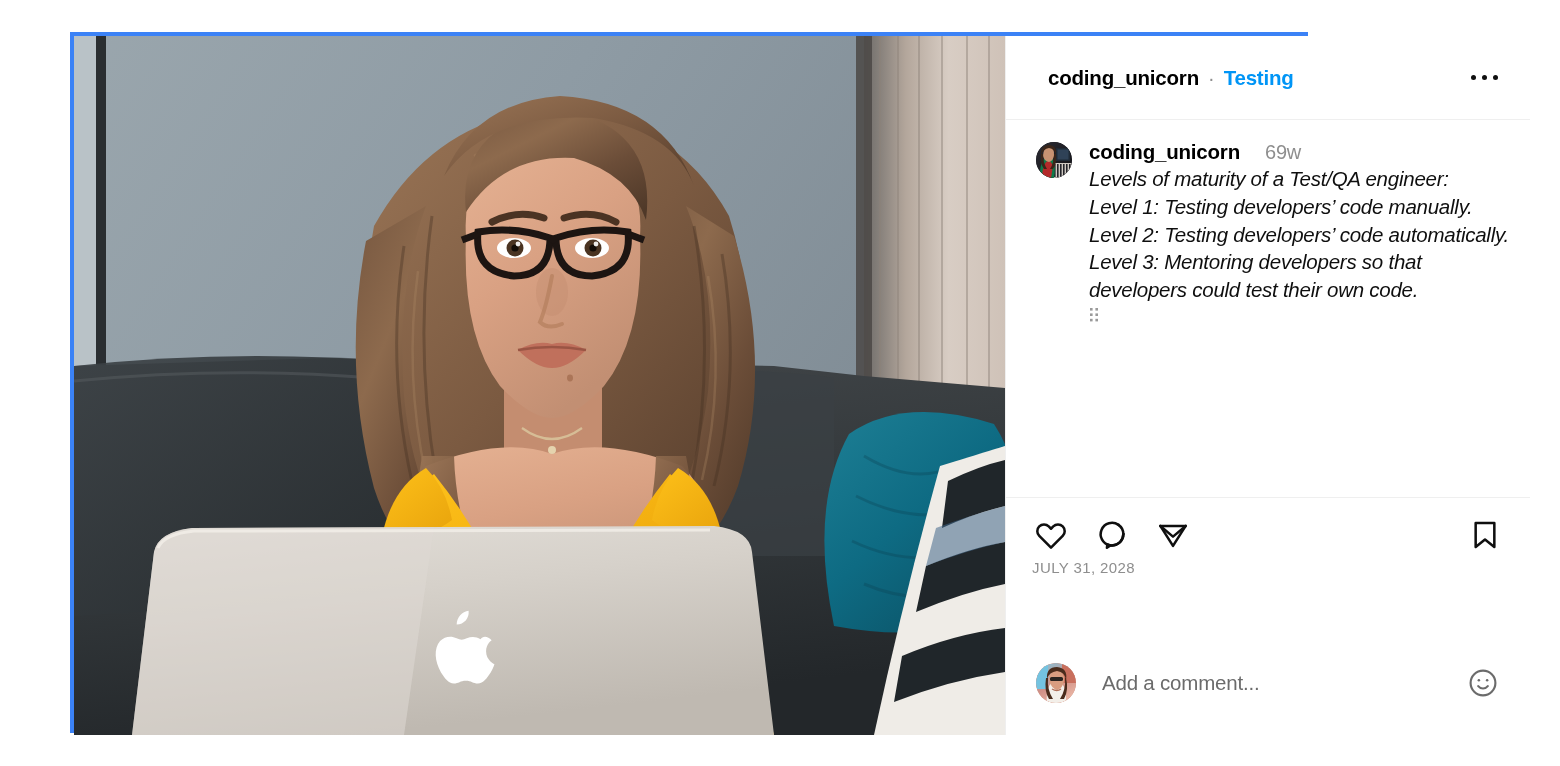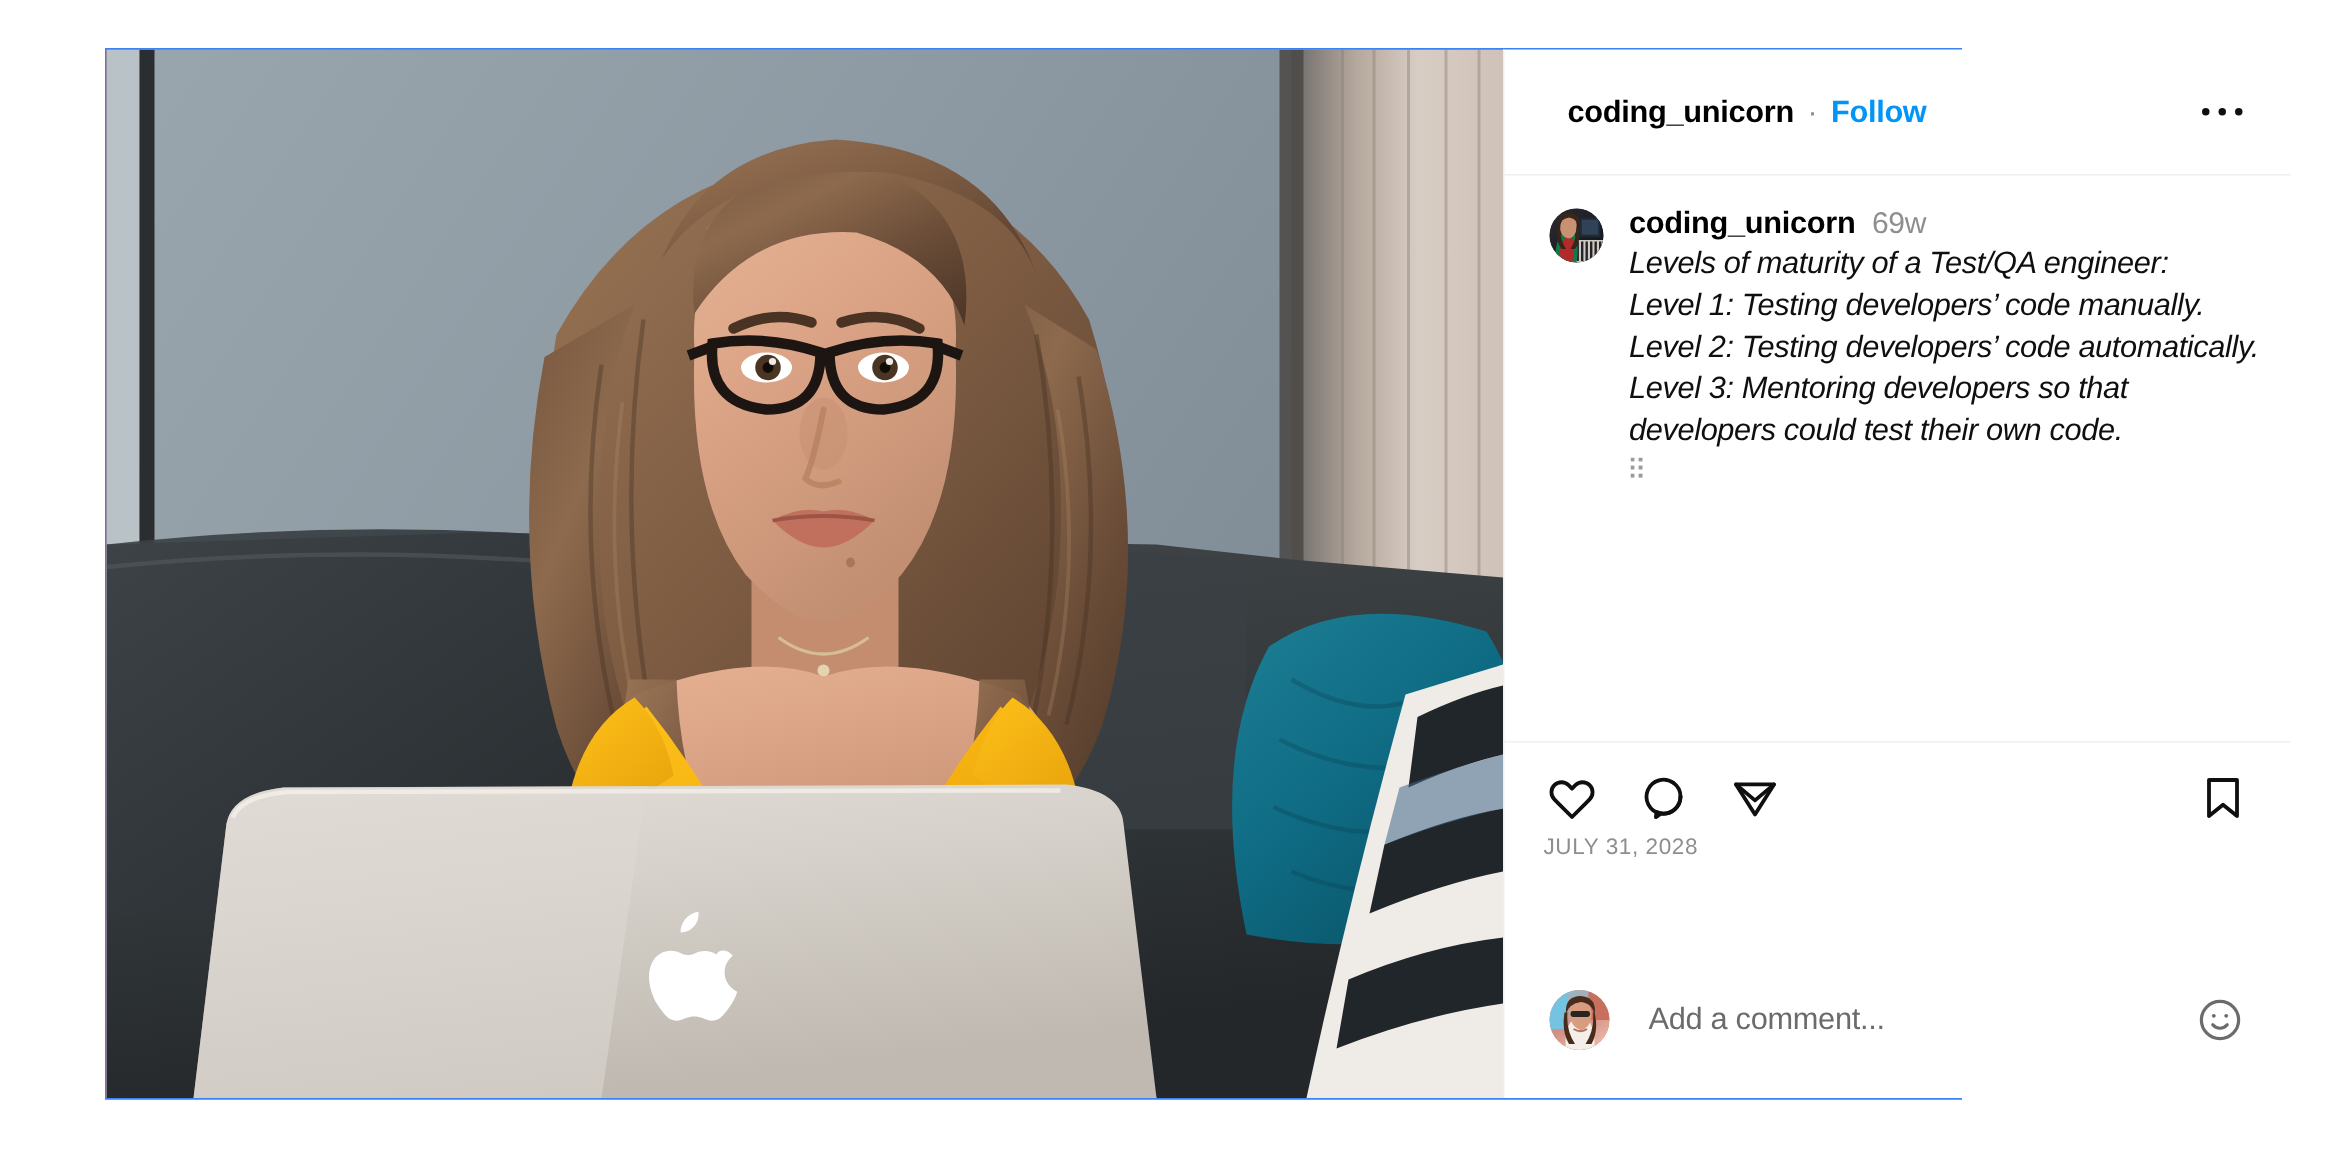--- a/index.html
+++ b/index.html
@@ -12,22 +12,22 @@
     font-family: "Liberation Sans", sans-serif;
     -webkit-font-smoothing: antialiased;
   }
 
   #post-card {
     position: absolute;
     left: 70px;
     top: 32px;
     width: 1238px;
     height: 701px;
-    background: #ef4444;
-    border: 1px solid #3b82f6;
+    background: #e5e5e5;
+    border: 4px solid #3b82f6;
     box-sizing: border-box;
     display: flex;
     flex-direction: row;
   }
 
   
   #photo-pane {
     position: relative;
     width: 931px;
     height: 699px;
@@ -132,21 +132,21 @@
   }
   .caption-username {
     font-size: 20.5px;
     font-weight: bold;
     color: #000;
     letter-spacing: -0.2px;
   }
   .caption-age {
     font-size: 20px;
     color: #8e8e8e;
-    margin-left: 11px;
+    margin-left: 25px;
     letter-spacing: -0.2px;
   }
   #caption-text {
     font-size: 20.5px;
     line-height: 27.8px;
     color: #0f0f0f;
     letter-spacing: -0.25px;
     white-space: pre-wrap;
     word-wrap: break-word;
     font-style: italic;
@@ -419,21 +419,21 @@
       </g>
     </svg>
   </div>
 
   <div id="sidebar">
 
     <div id="post-header">
       <div id="header-names">
         <span class="username-strong">coding_unicorn</span>
         <span class="dot-sep">·</span>
-        <span class="follow-link">Follow</span>
+        <span class="follow-link">Testing</span>
       </div>
       <div id="more-options-button">
         <span class="dots">
           <i></i>
             <i></i>
             <i></i>
         </span>
       </div>
     </div>
 

